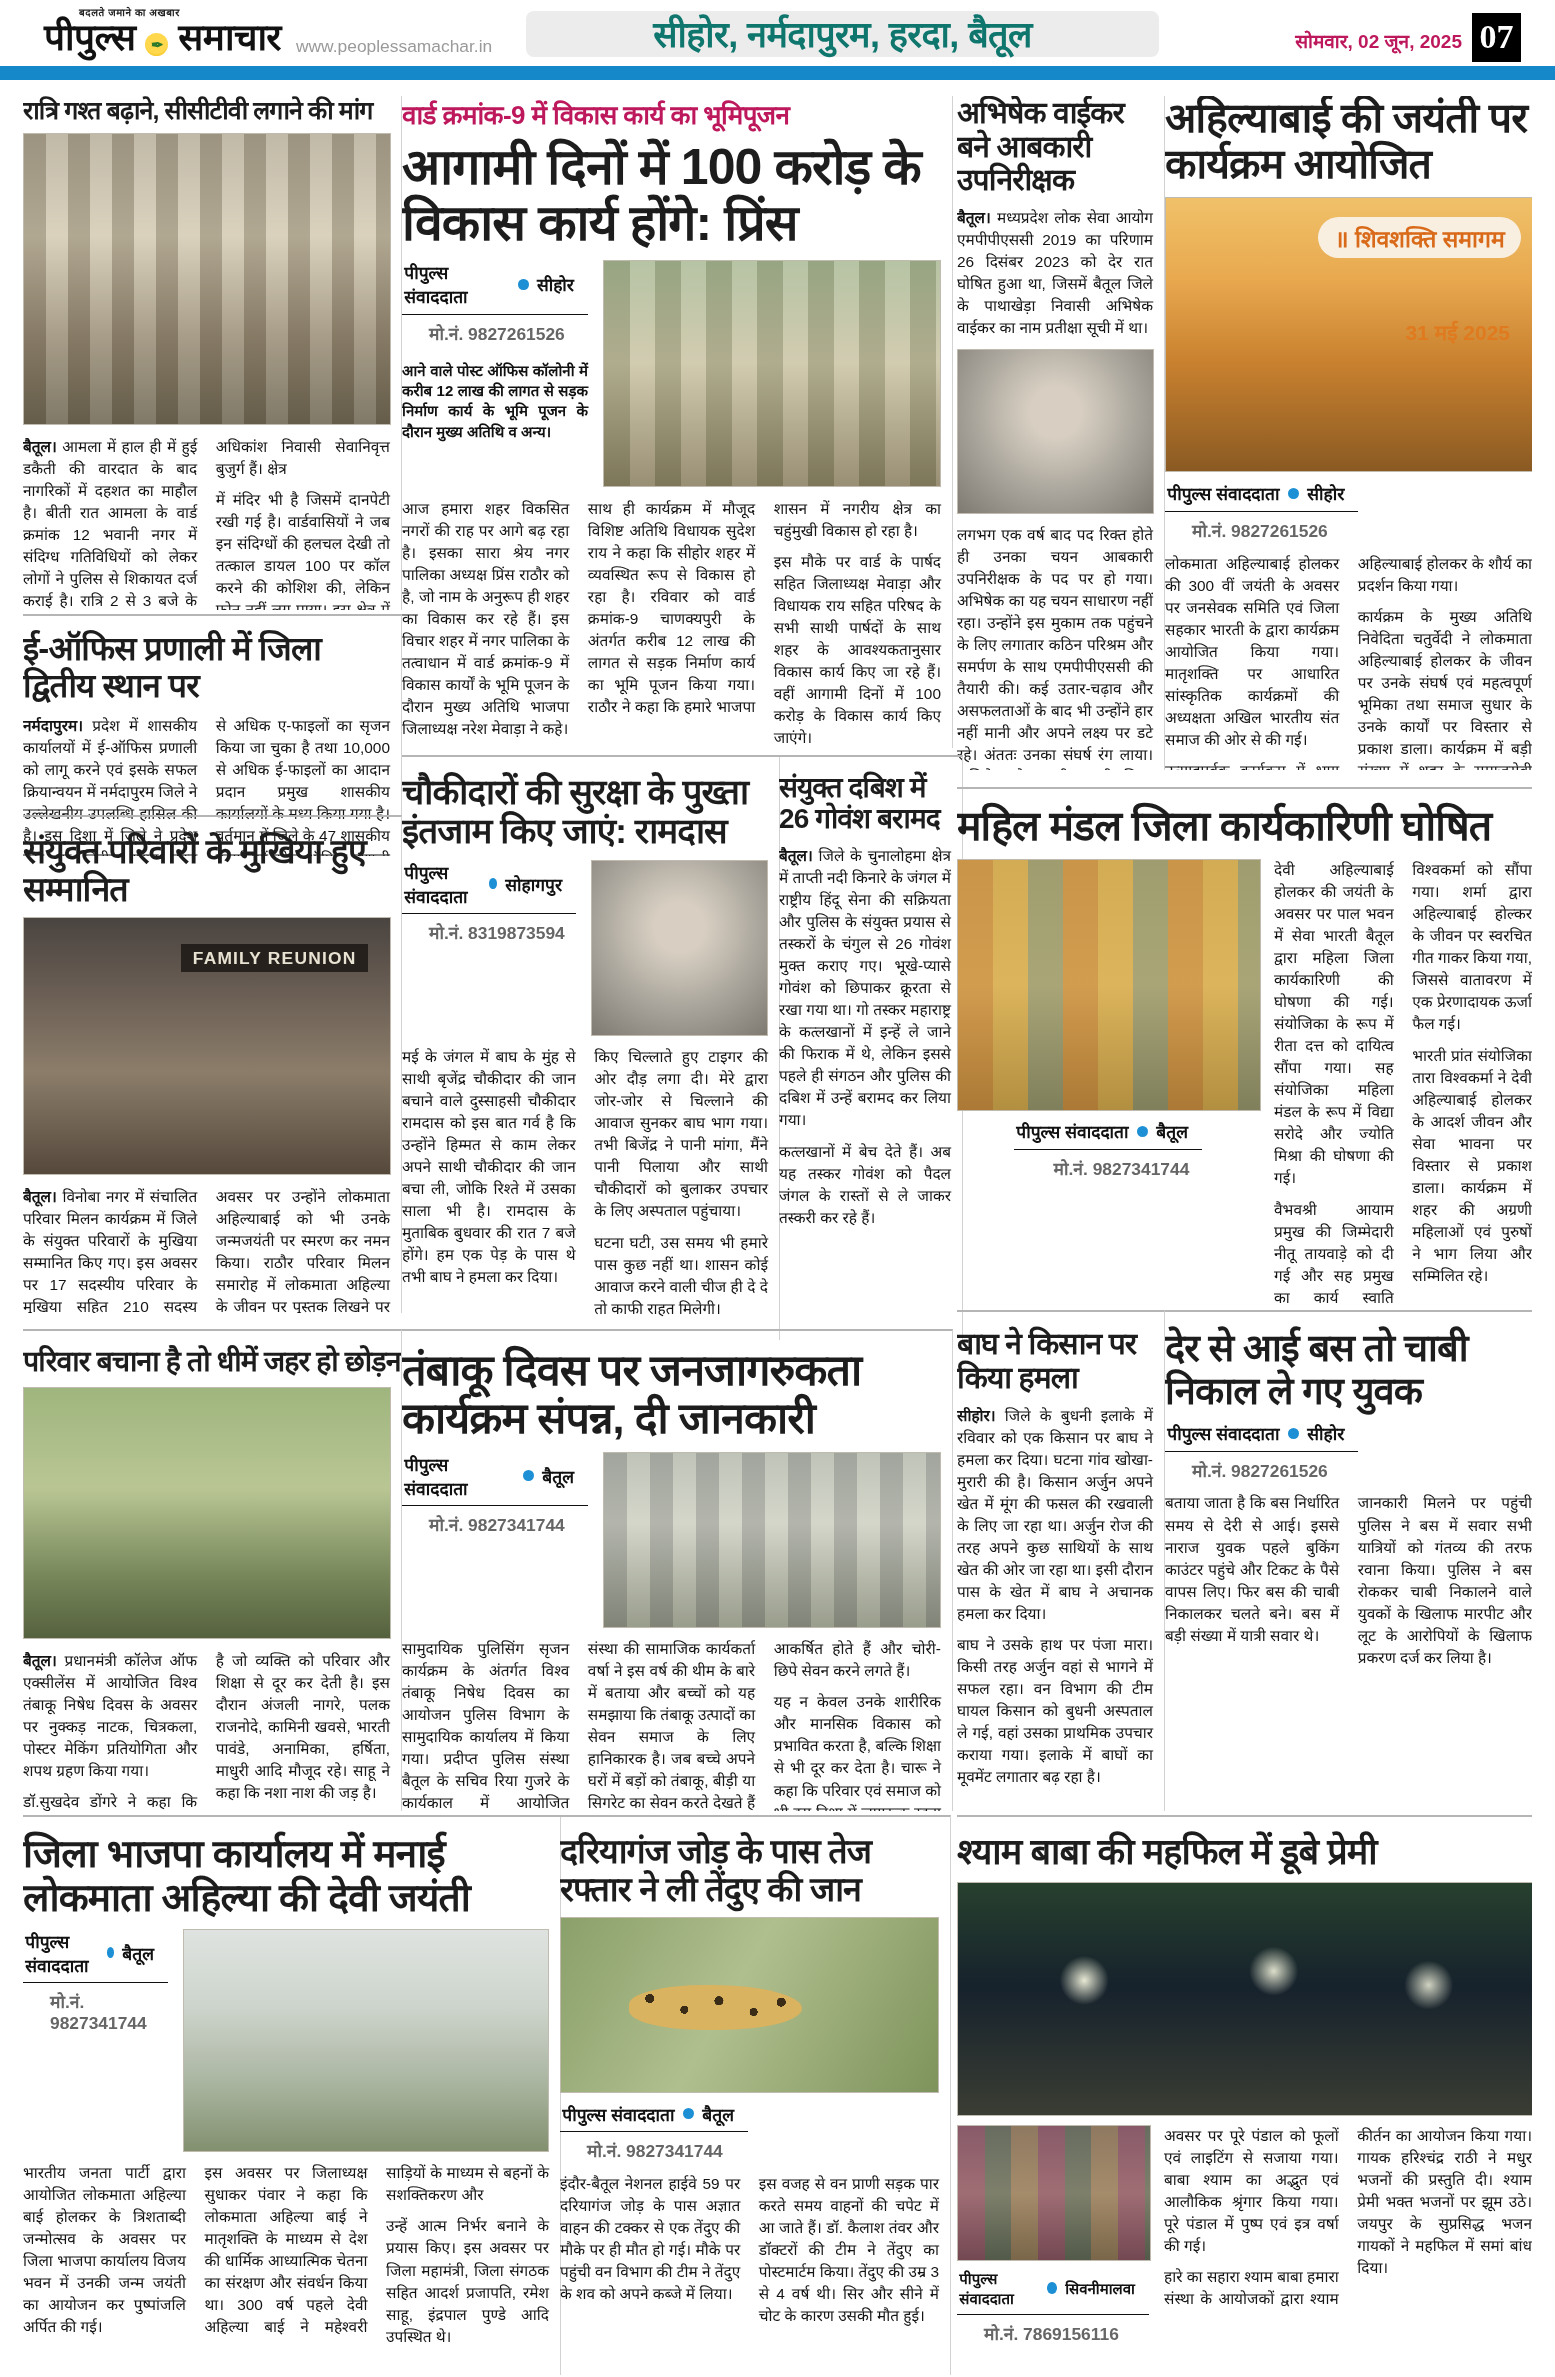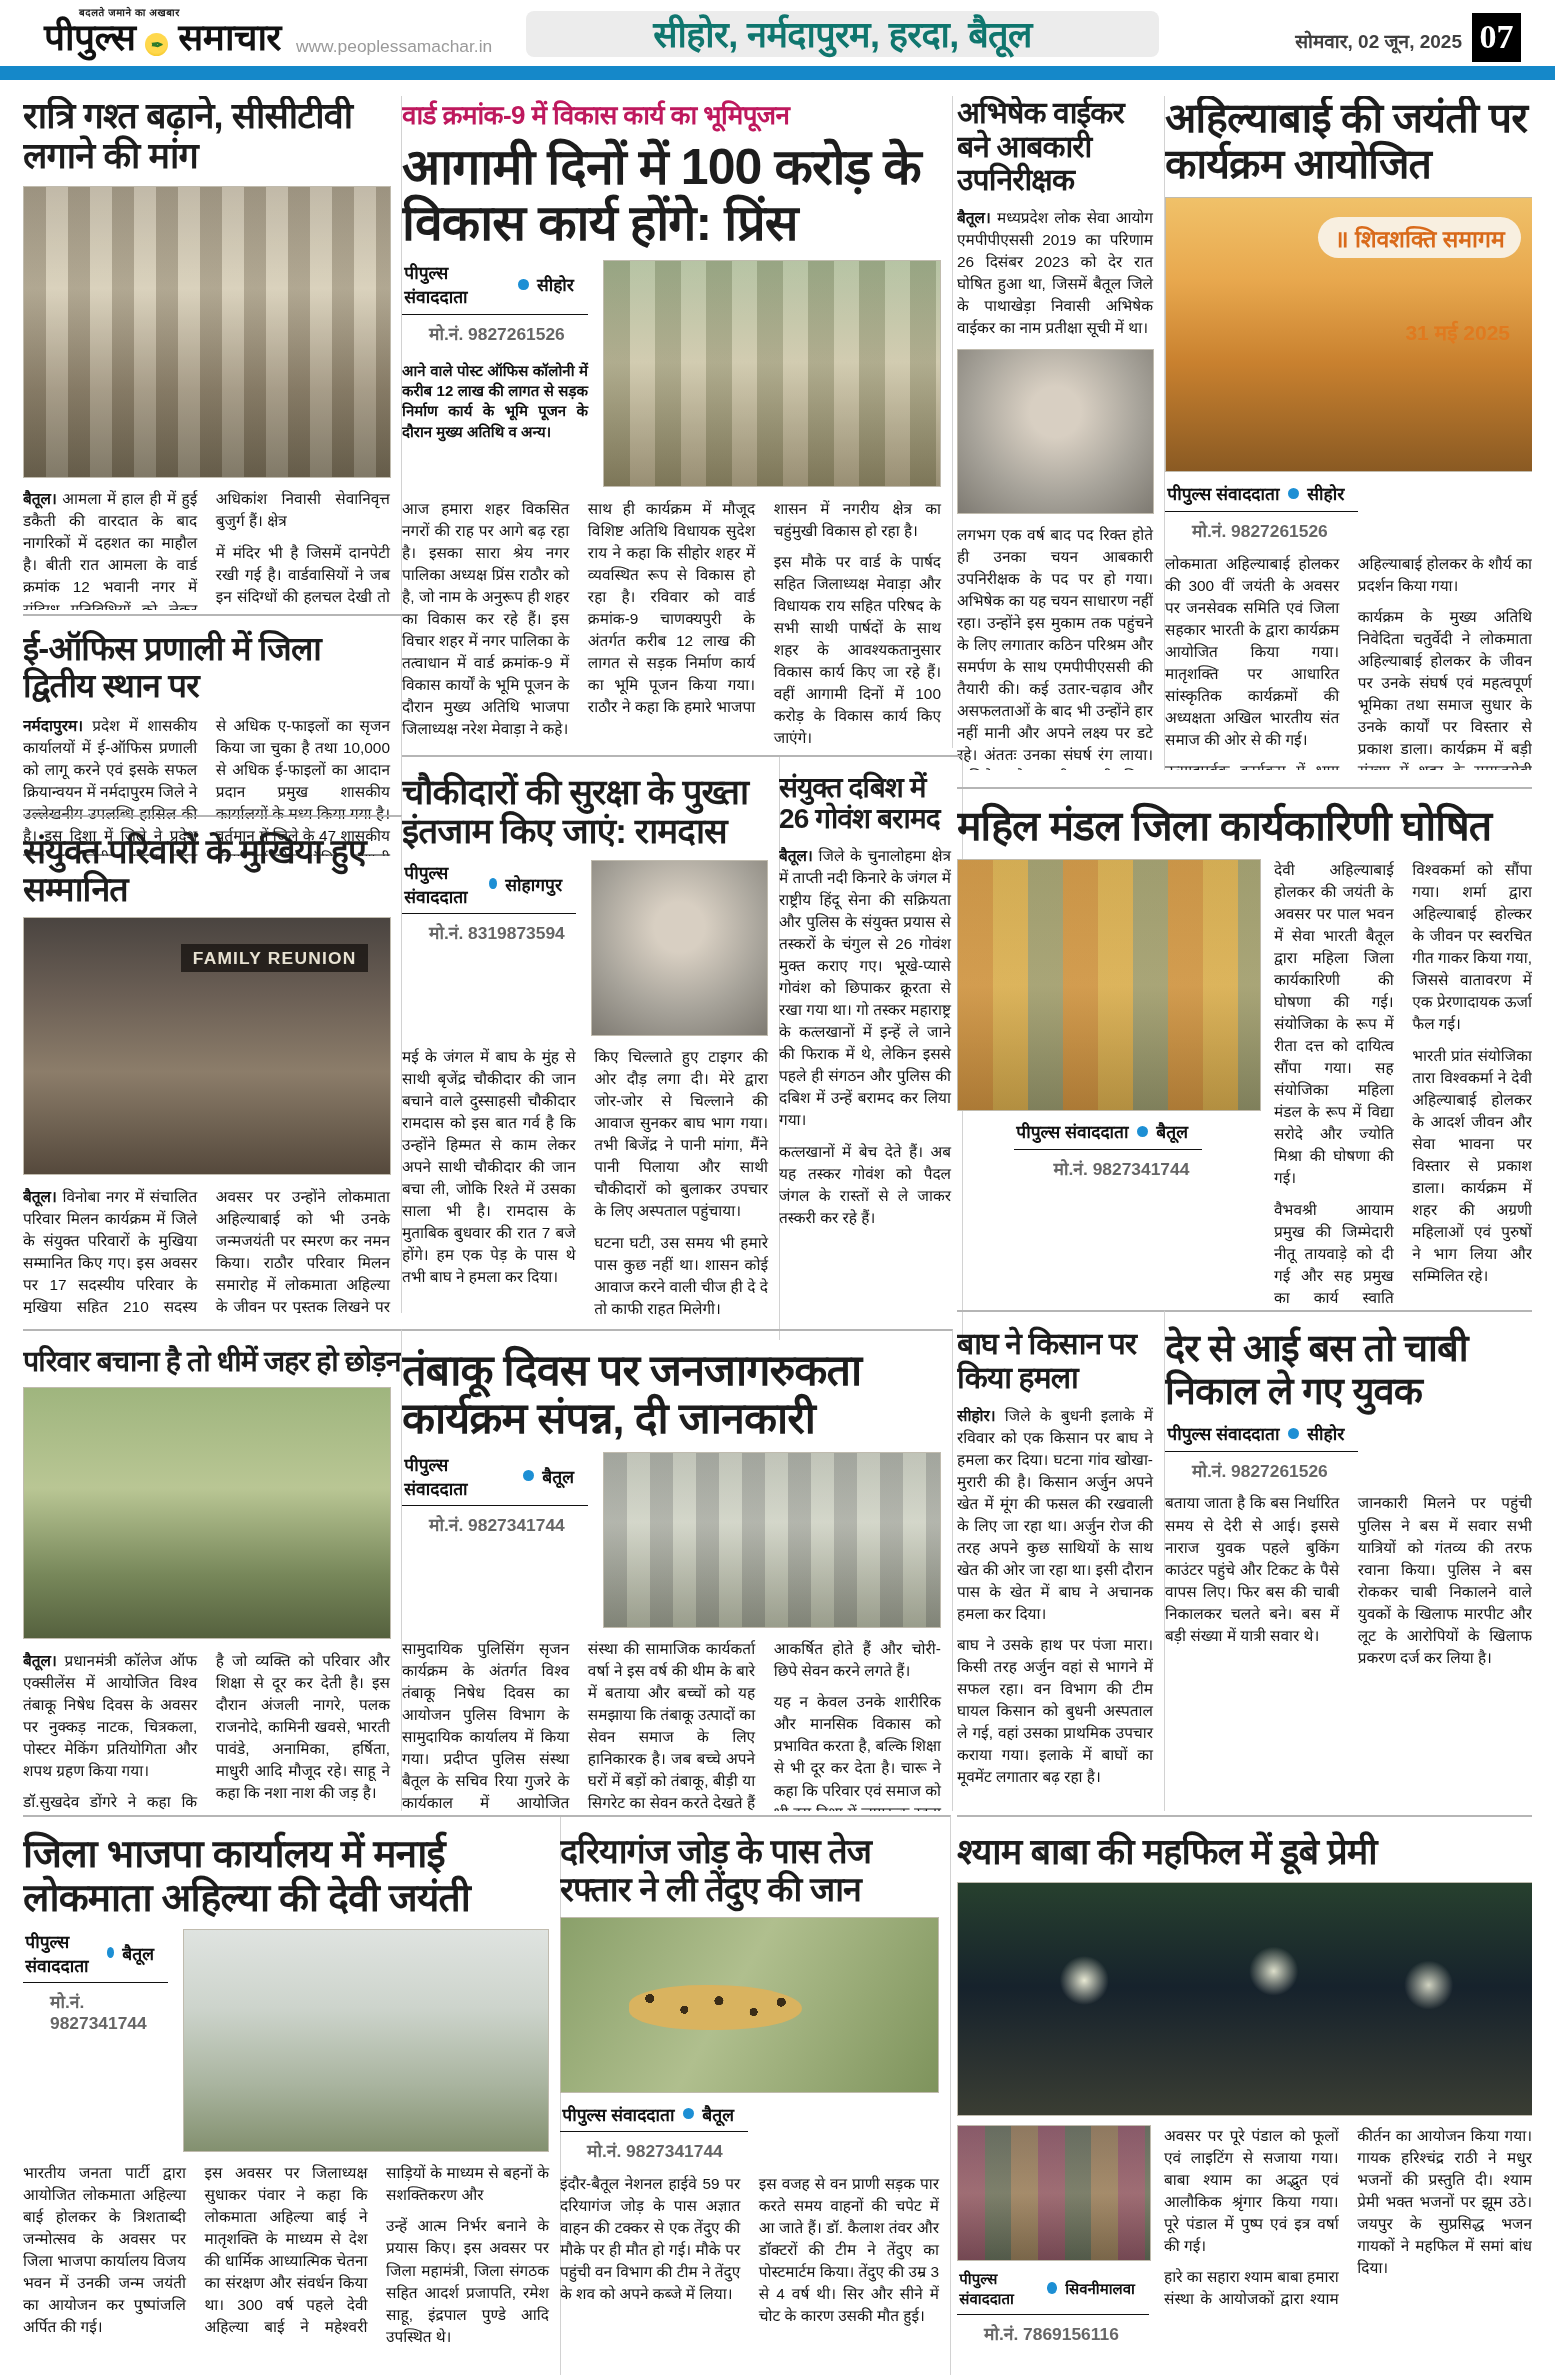--- a/index.html
+++ b/index.html
@@ -10,21 +10,21 @@
   .masthead{position:absolute;left:0;top:0;width:1555px;height:66px;background:#fff;}
   .logo-wrap{position:absolute;left:44px;top:4.6px;}
   .tagline{font-size:10px;font-weight:bold;letter-spacing:0.6px;color:#222;margin-left:35px;}
   .logo{font-size:37px;font-weight:bold;color:#111;letter-spacing:-0.6px;display:flex;align-items:flex-end;gap:10px;line-height:1;}
   .nib{width:23px;height:23px;border-radius:50%;background:radial-gradient(circle at 50% 40%,#ffd84d 60%,#e8b400 100%);
        display:inline-flex;align-items:center;justify-content:center;font-size:15px;color:#2c7a2c;}
   .website{position:absolute;left:296px;top:36px;font-size:17.4px;color:#9a9a9a;}
   .region-band{position:absolute;left:526px;top:10.5px;width:633px;height:46px;background:#ececec;border-radius:8.1px;
                display:flex;align-items:center;justify-content:center;}
   .region{font-size:36px;font-weight:bold;color:#0f766e;letter-spacing:-0.6px;}
-  .mast-date{position:absolute;right:93px;top:28px;font-size:19px;font-weight:bold;color:#404040;}
+  .mast-date{position:absolute;right:93px;top:28px;font-size:19px;font-weight:bold;color:#be185d;}
   .pageno{position:absolute;right:34px;top:12.8px;width:49px;height:49px;background:#000;color:#fff;
           display:flex;align-items:center;justify-content:center;font-size:34px;font-weight:bold;font-family:"Liberation Serif",serif;}
   .blue-bar{position:absolute;left:0;top:66px;width:1555px;height:14px;background:#1588c9;}
 
   
   .art{position:absolute;overflow:hidden;}
   .art h2{margin:0 0 9.3px;line-height:1.12;font-weight:bold;color:#1d1d1d;letter-spacing:-0.9px;}
   .kicker{font-size:26px;font-weight:bold;color:#be185d;margin:0 0 7px;letter-spacing:-0.6px;}
   .rule-top{border-top:2.3px solid #b5b5b5;padding-top:15px;}
   .vline-r{border-right:1.2px solid #d2d2d2;padding-right:10.5px;}
@@ -102,21 +102,21 @@
     <div class="website">www.peoplessamachar.in</div>
     <div class="region-band">
       <span class="region">सीहोर, नर्मदापुरम, हरदा, बैतूल</span>
     </div>
     <div class="mast-date">सोमवार, 02 जून, 2025</div>
     <div class="pageno">07</div>
   </div>
   <div class="blue-bar"></div>
 
   <div class="art vline-r" style="left:23px;top:96px;width:367px;height:514px;">
-    <h2 style="font-size:36px;">रात्रि गश्त बढ़ाने, सीसीटीवी लगाने की मांग</h2>
+    <h2 style="font-size:25px;">रात्रि गश्त बढ़ाने, सीसीटीवी लगाने की मांग</h2>
     <div class="photo ph-people" style="width:366px;height:290px;"></div>
     <div class="body cols2">
       <p><b class="dl">बैतूल।</b> <span>आमला में हाल ही में हुई डकैती की वारदात के बाद नागरिकों में दहशत का माहौल है। बीती रात आमला के वार्ड क्रमांक 12 भवानी नगर में संदिग्ध गतिविधियों को लेकर लोगों ने पुलिस से शिकायत दर्ज कराई है। रात्रि 2 से 3 बजे के बीच कुछ अज्ञात व्यक्ति वार्ड में घूमते नजर आए, जिन्हें क्षेत्रवासियों ने देखा। इस संबंध में वार्डवासियों की ओर से थाना प्रभारी को लिखित आवेदन दिया गया है। रिहायशी क्षेत्र है, जहां अधिकांश निवासी सेवानिवृत्त बुजुर्ग हैं। क्षेत्र</span></p>
       <p>में मंदिर भी है जिसमें दानपेटी रखी गई है। वार्डवासियों ने जब इन संदिग्धों की हलचल देखी तो तत्काल डायल 100 पर कॉल करने की कोशिश की, लेकिन फोन नहीं लग पाया। इस क्षेत्र में रात्रि गश्त नियमित रूप से बढ़ाने तथा सीसीटीवी कैमरे लगाए जाने की मांग की गई है, ताकि किसी भी संदिग्ध गतिविधि को समय रहते रोका जा सके।</p>
     </div>
   </div>
 
   <div class="art vline-r" style="left:402px;top:96px;width:539px;height:652px;">
     <div class="kicker">वार्ड क्रमांक-9 में विकास कार्य का भूमिपूजन</div>
     <h2 style="font-size:50px;">आगामी दिनों में 100 करोड़ के विकास कार्य होंगे: प्रिंस</h2>

